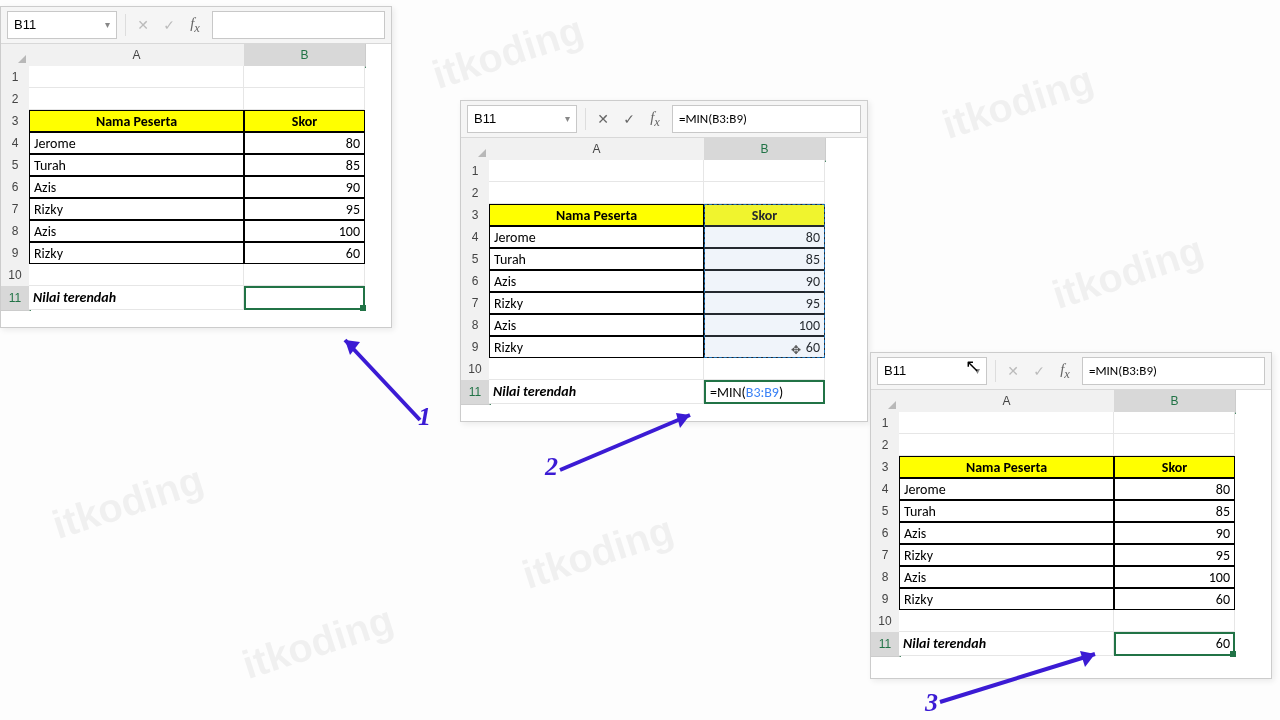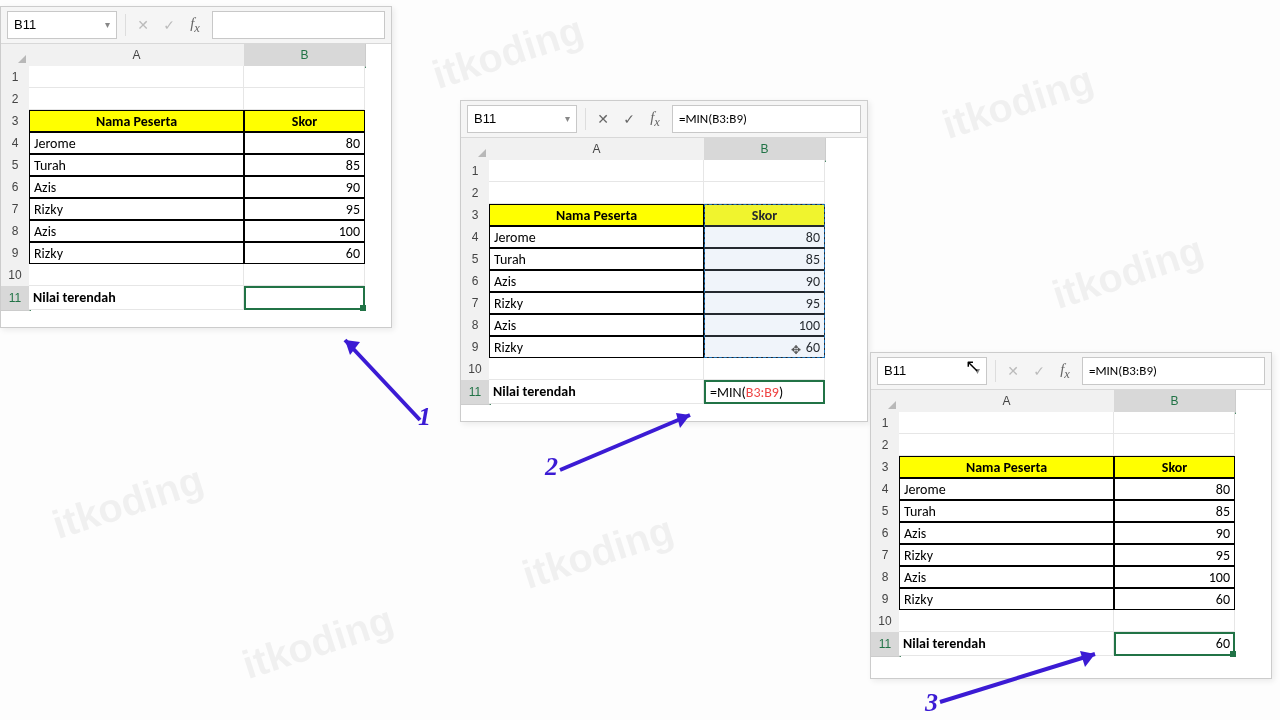--- a/index.html
+++ b/index.html
@@ -92,21 +92,21 @@
     padding: 0 4px; display: flex; align-items: center;
     font-family: Calibri, Arial, sans-serif; font-size: 14px;
     box-sizing: border-box;
   }
   .r { justify-content: flex-end; }
   .yh {
     background: #ffff00; font-weight: 600;
     justify-content: center; border: 1px solid #000 !important;
   }
   .bd { border: 1px solid #000 !important; }
-  .bi { font-weight: 600; }
+  .bi { font-weight: 600; font-style: italic; }
   .selcell {
     position: absolute; border: 2px solid #217346; pointer-events: none;
     box-sizing: border-box;
   }
   .selcell::after {
     content: ""; position: absolute; right: -3px; bottom: -3px;
     width: 6px; height: 6px; background: #217346;
   }
   .selrange {
     position: absolute; border: 1px dashed #1a6fb5;
@@ -261,21 +261,21 @@
     <div class="cell bd r" style="left:243px; top:198px; width:121px; height:22px;">60</div>
 
     <div class="cell" style="left:28px; top:220px; width:215px; height:22px;"></div>
     <div class="cell" style="left:243px; top:220px; width:121px; height:22px;"></div>
 
     <div class="cell bi" style="left:28px; top:242px; width:215px; height:24px;">Nilai terendah</div>
 
     <div class="selrange" style="left:243px; top:66px; width:121px; height:154px;"></div>
 
     <div class="editcell" style="left:243px; top:242px; width:121px; height:24px;">
-      <span><span style="color:#000">=MIN(</span><span style="color:#ef4444">B3:B9</span><span style="color:#000">)</span></span>
+      <span><span style="color:#000">=MIN(</span><span style="color:#3b82f6">B3:B9</span><span style="color:#000">)</span></span>
     </div>
 
     <div style="position:absolute; left:330px; top:205px; font-size:12px; color:#555;">✥</div>
   </div>
 </div>
 
 <svg class="arrow" style="left:550px; top:400px; width:170px; height:80px;">
   <line class="shaft" x1="10" y1="70" x2="140" y2="15"></line>
   <polygon class="head" points="140,15 126,13 130,28"></polygon>
 </svg>

